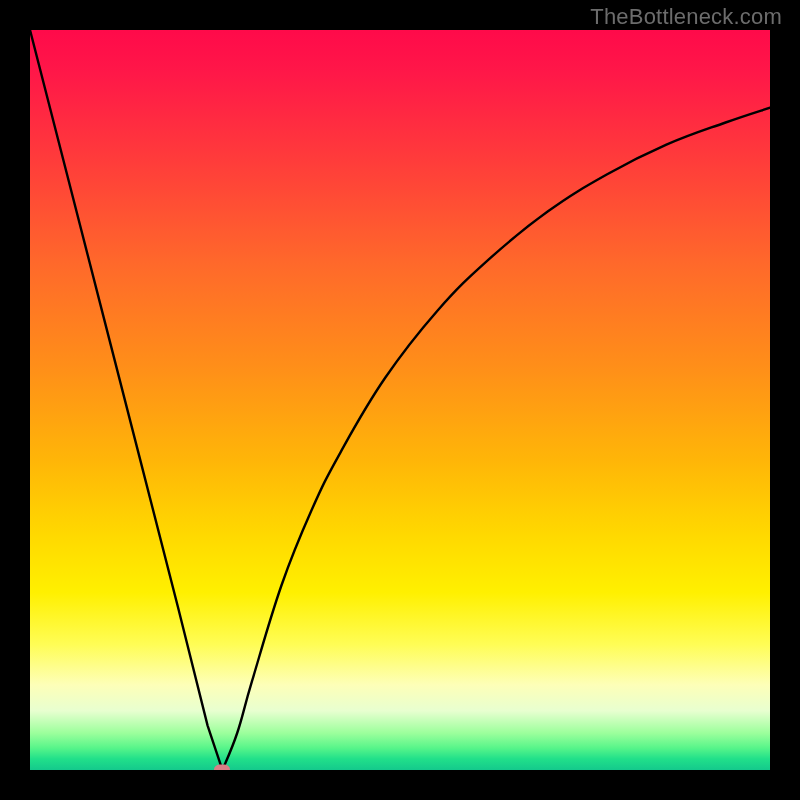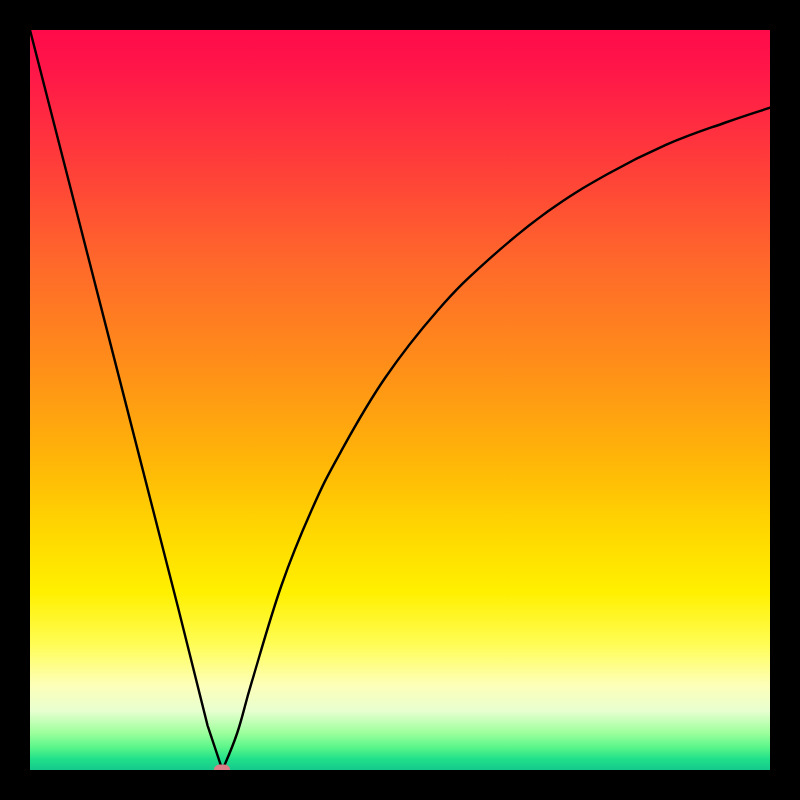--- a/index.html
+++ b/index.html
@@ -74,20 +74,21 @@
     border-radius: 6px / 5px;
     transform: translate(-50%, -50%);
     z-index: 5;
   }
 </style>
 </head>
 <body>
 
 <div class="frame">
 
+  <div class="watermark">TheBottleneck.com</div>
 
   <div class="plot-area">
     <div class="gradient-bg"></div>
 
     <svg class="curve" viewBox="0 0 740 740" preserveAspectRatio="none">
       <path id="curve-path" fill="none" stroke="#000" stroke-width="2.4" stroke-linecap="round" stroke-linejoin="round" d="M 0,0 L 37,144.29999999999995 L 74,288.6 L 111,432.90000000000003 L 148,577.2 L 177.6,695.6 L 192.4,740 C 195.36,732.6 201.28000000000003,720.76 207.20000000000002,703 C 213.12,685.24 213.12,680.8000000000001 222,651.2 C 230.88,621.6 239.76000000000002,589.04 251.60000000000002,555 C 263.44,520.96 269.36,507.64 281.2,481 C 293.03999999999996,454.36 296,448.44 310.8,421.8 C 325.6,395.16 335.96,375.91999999999996 355.2,347.79999999999995 C 374.44,319.67999999999995 386.28000000000003,304.88 407.00000000000006,281.2 C 427.7200000000001,257.52 436.6,249.38000000000005 458.8,229.40000000000003 C 481,209.42000000000002 494.32,198.31999999999996 518,181.29999999999995 C 541.6800000000001,164.27999999999994 553.5200000000001,157.61999999999995 577.2,144.29999999999995 C 600.88,130.97999999999996 612.72,125.06000000000003 636.4,114.70000000000005 C 660.0799999999999,104.34000000000006 674.8799999999999,99.90000000000002 695.5999999999999,92.5 C 716.3199999999999,85.09999999999998 731.12,80.65999999999994 740,77.69999999999993"></path>
     </svg>
 
     <div class="marker" id="opt-marker" style="left: 192.4px; top: 740px;"></div>
   </div>

